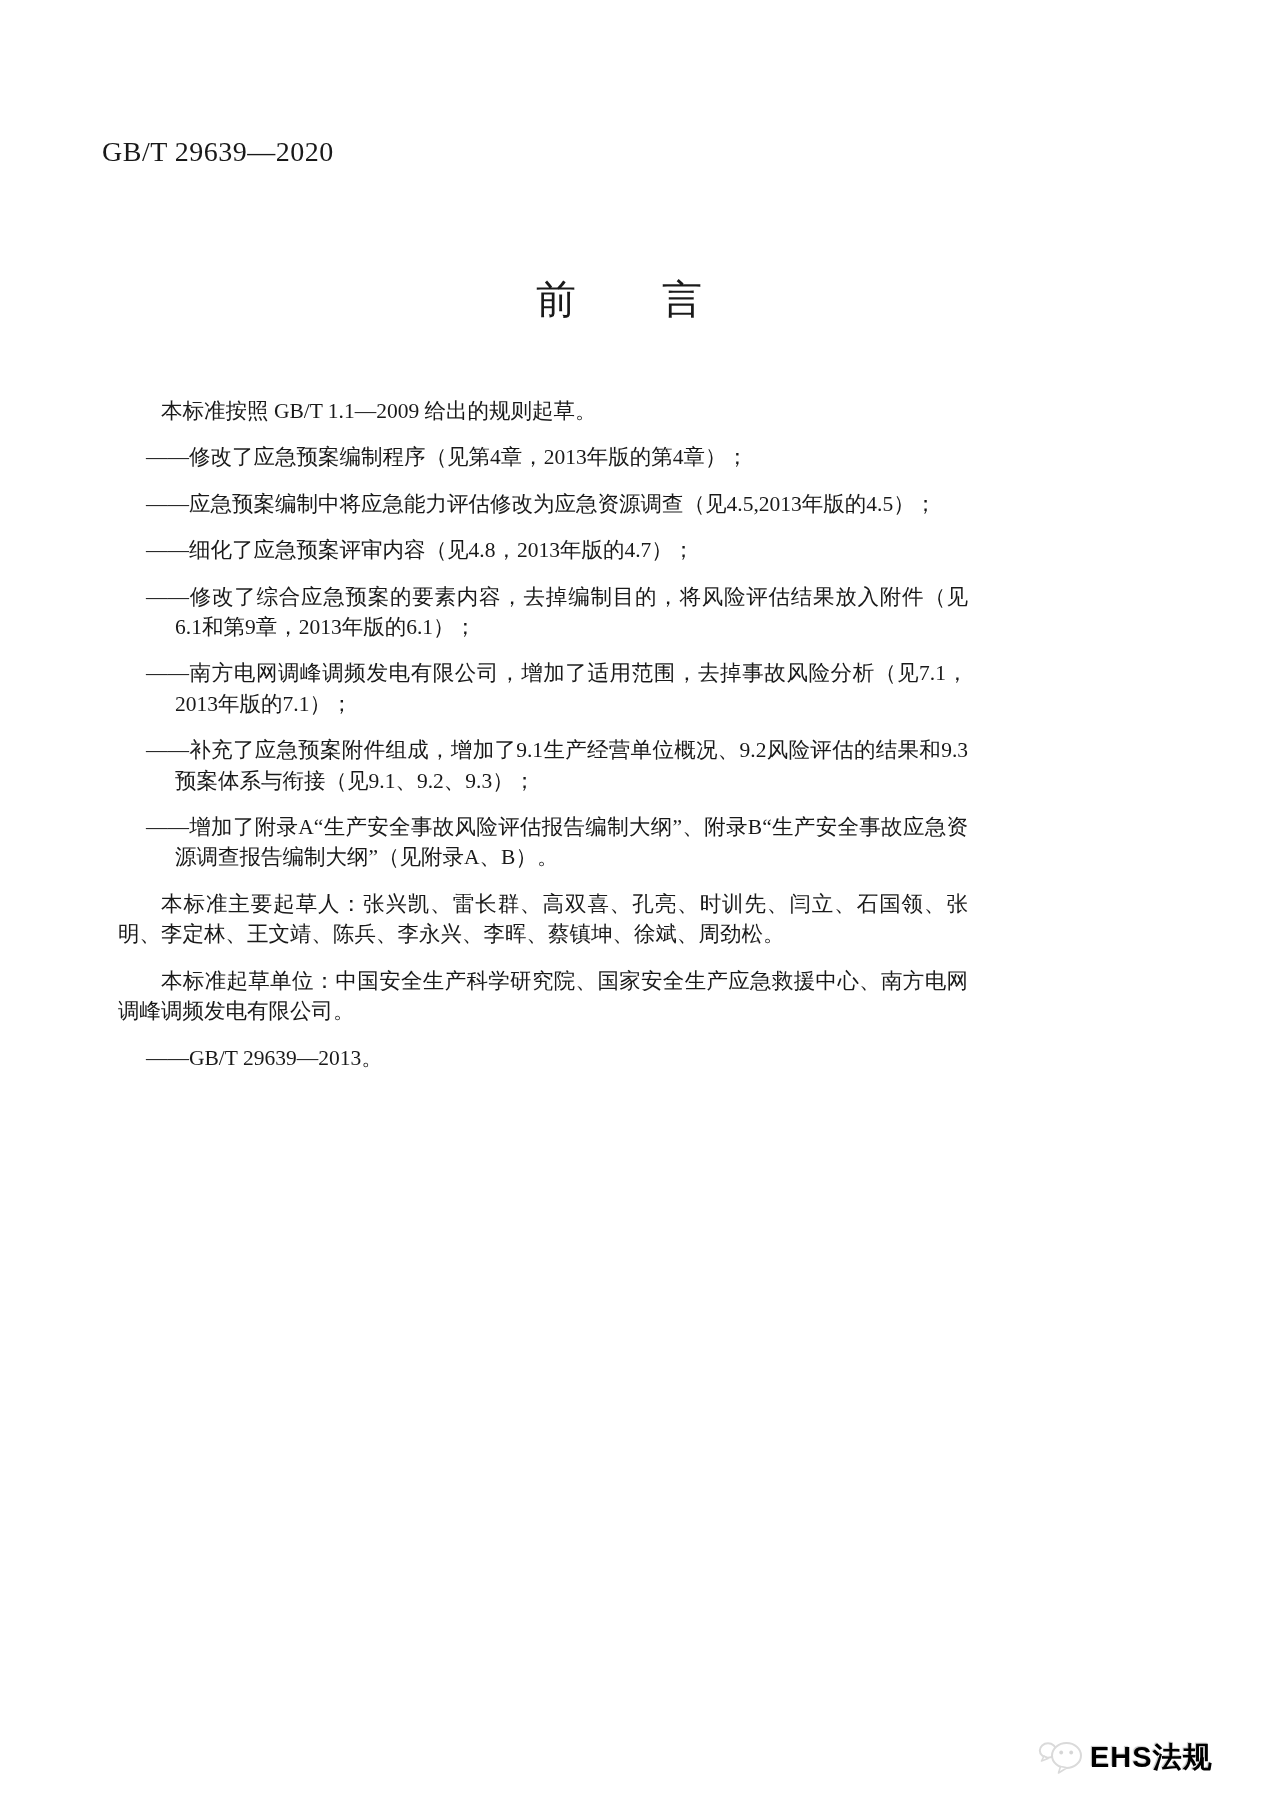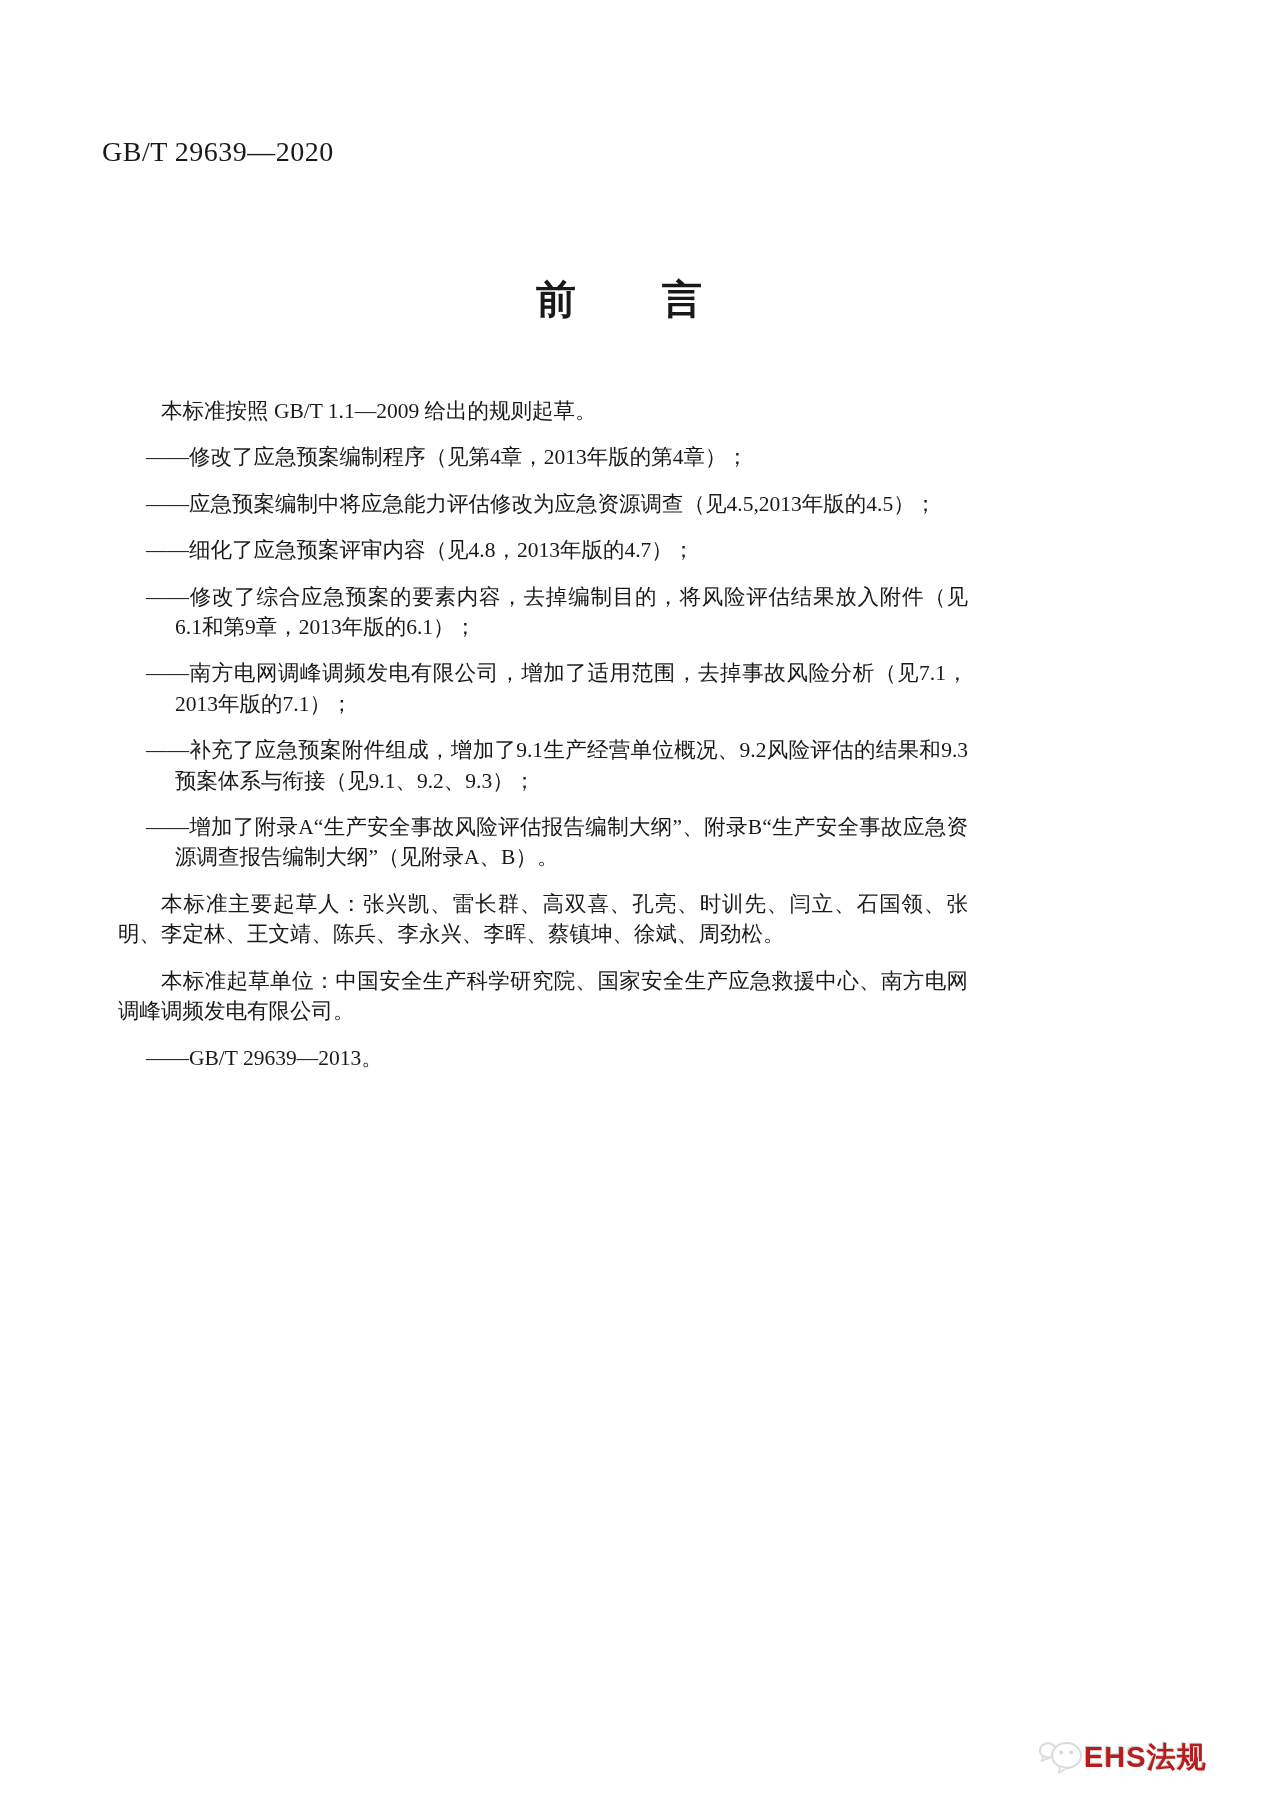--- a/index.html
+++ b/index.html
@@ -19,21 +19,21 @@
     font-size: 28px;
     letter-spacing: 0.5px;
   }
   .fore-title {
     position: absolute;
     left: 100px;
     top: 272px;
     width: 1040px;
     text-align: center;
     font-size: 40px;
-    font-weight: bold;
+    font-weight: normal;
     font-family: "Liberation Sans", "DejaVu Sans", sans-serif;
     letter-spacing: 2px;
   }
   .content {
     position: absolute;
     left: 102px;
     top: 380px;
     width: 882px;
     font-size: 21.5px;
     line-height: 30.4px;
@@ -42,21 +42,22 @@
   }
   .content p { margin: 16px; }
   .para { text-indent: 2em; }
   .dash { padding-left: 57px; text-indent: -29px; }
   .watermark {
     position: absolute;
     left: 1038px;
     top: 1738px;
     display: flex;
     align-items: center;
-    color: #b91c1c;
+    gap: 6px;
+    color: #000000;
     font-family: "Liberation Sans", "DejaVu Sans", sans-serif;
     font-size: 29px;
     font-weight: bold;
     letter-spacing: 1px;
     text-shadow: 1px 1px 0 #ffffff, -1px -1px 1px #c4c4c4;
     user-select: none;
   }
   .watermark svg { display: block; }
 </style>
 </head>

